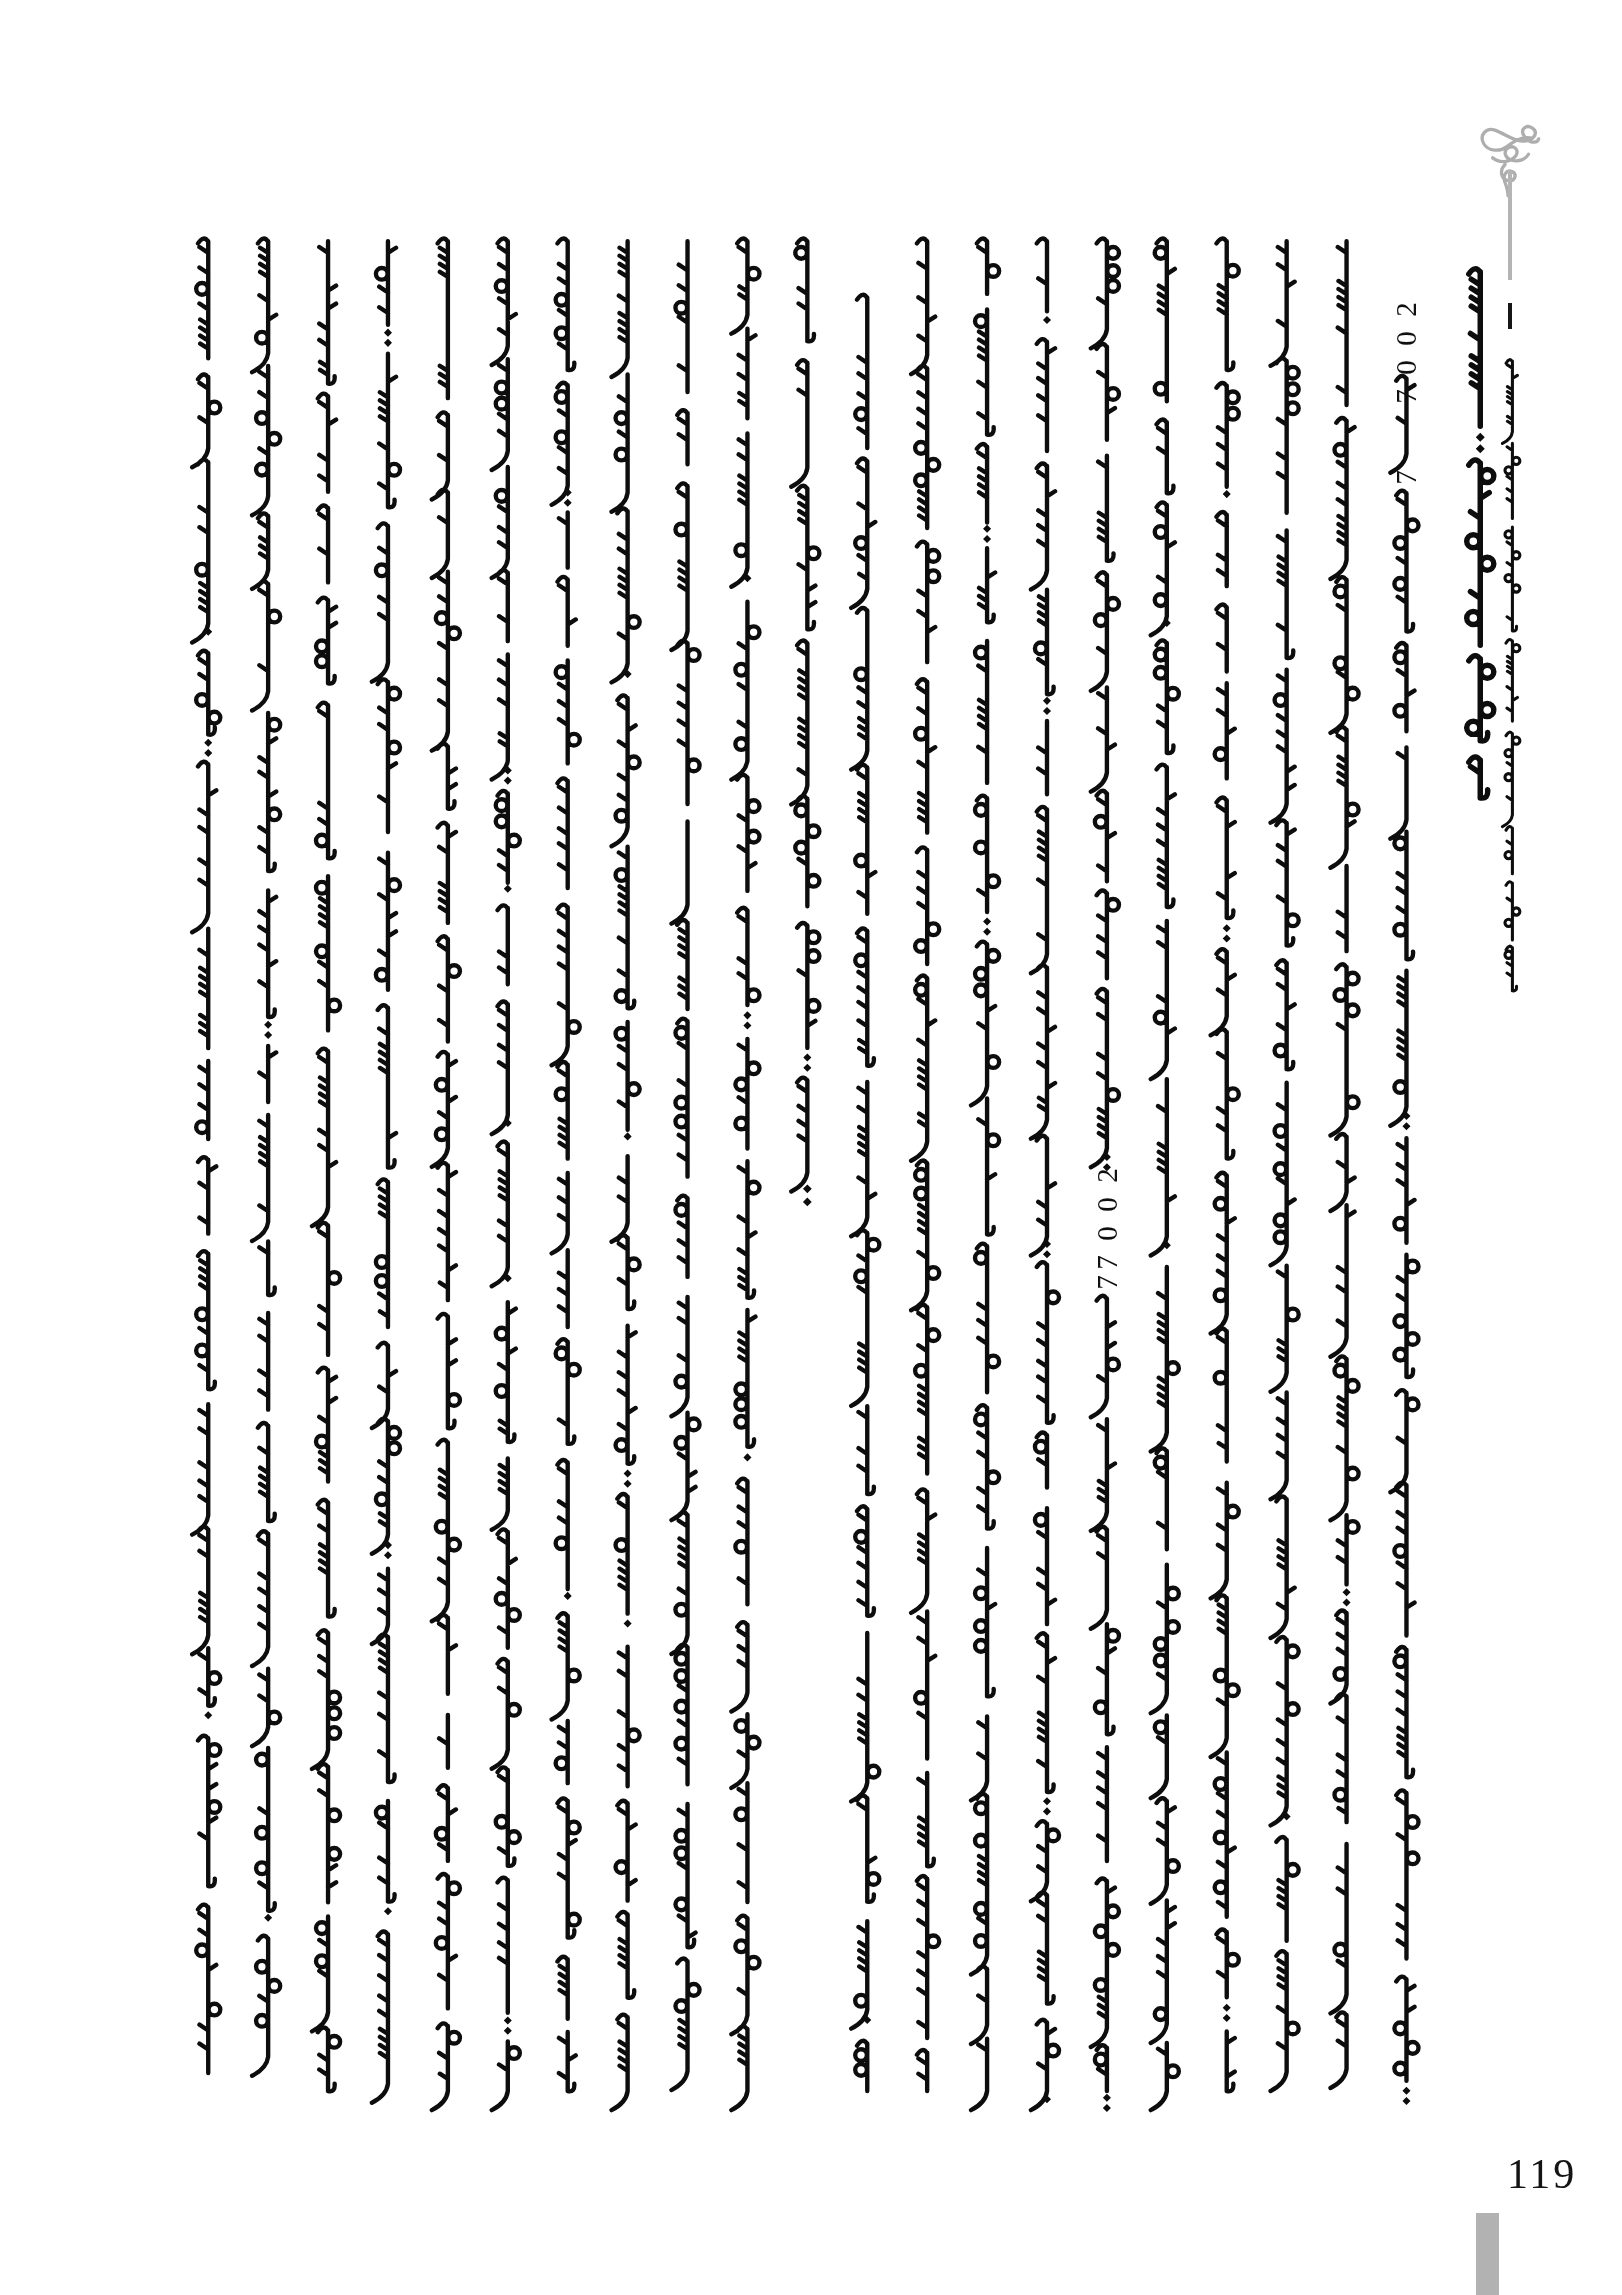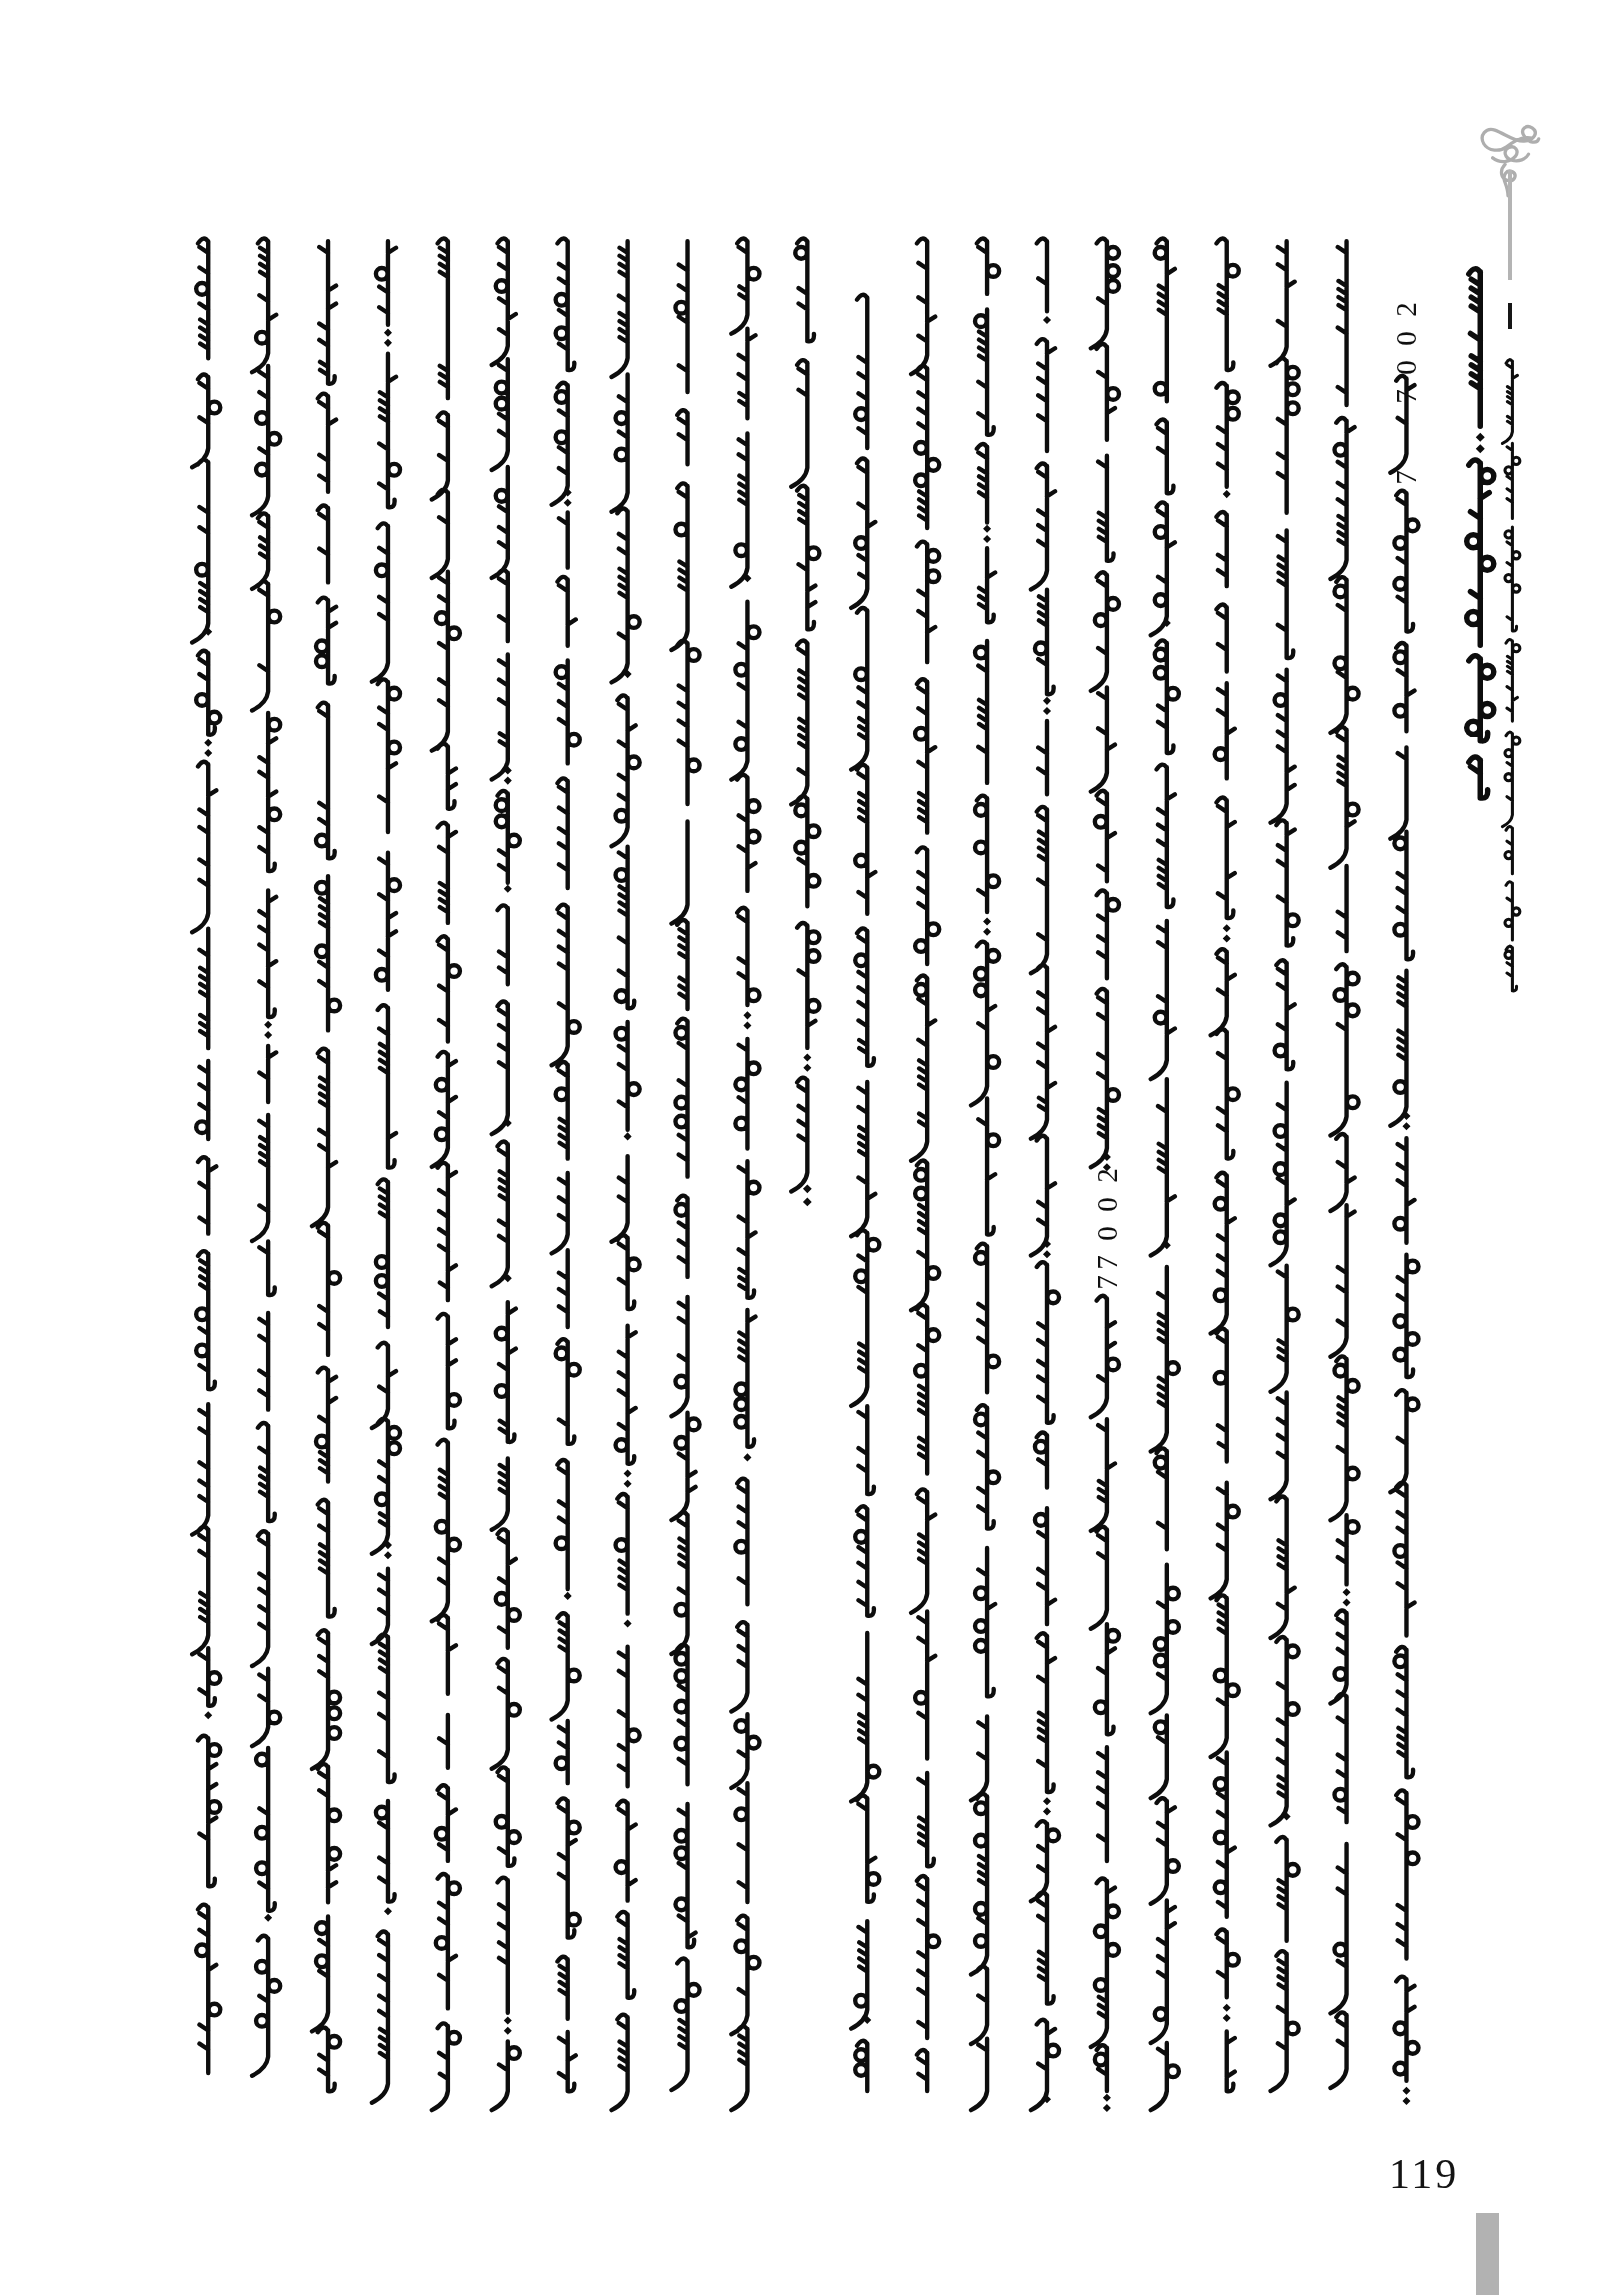--- a/index.html
+++ b/index.html
@@ -106,17 +106,17 @@
       <div class="vnum" style="left: 1391px; top: 295px; width: 31px; height: 75px;">
         <span>2</span>
         <span>0</span>
         <span>0</span>
         <span>7</span>
       </div>
       <div class="vnum" style="left: 1391px; top: 463px; width: 31px; height: 22px;">
         <span>7</span>
       </div>
     </div>
-  <div class="pageno" style="left:1384px;top:2153px;width:80px;">119</div>
+  <div class="pageno" style="left:1502px;top:2153px;width:80px;">119</div>
   <div class="pagebar" style="left: 1476px; top: 2213px; width: 23.4px; height: 83px;"></div>
 
 </div>
 
 
 </body></html>

